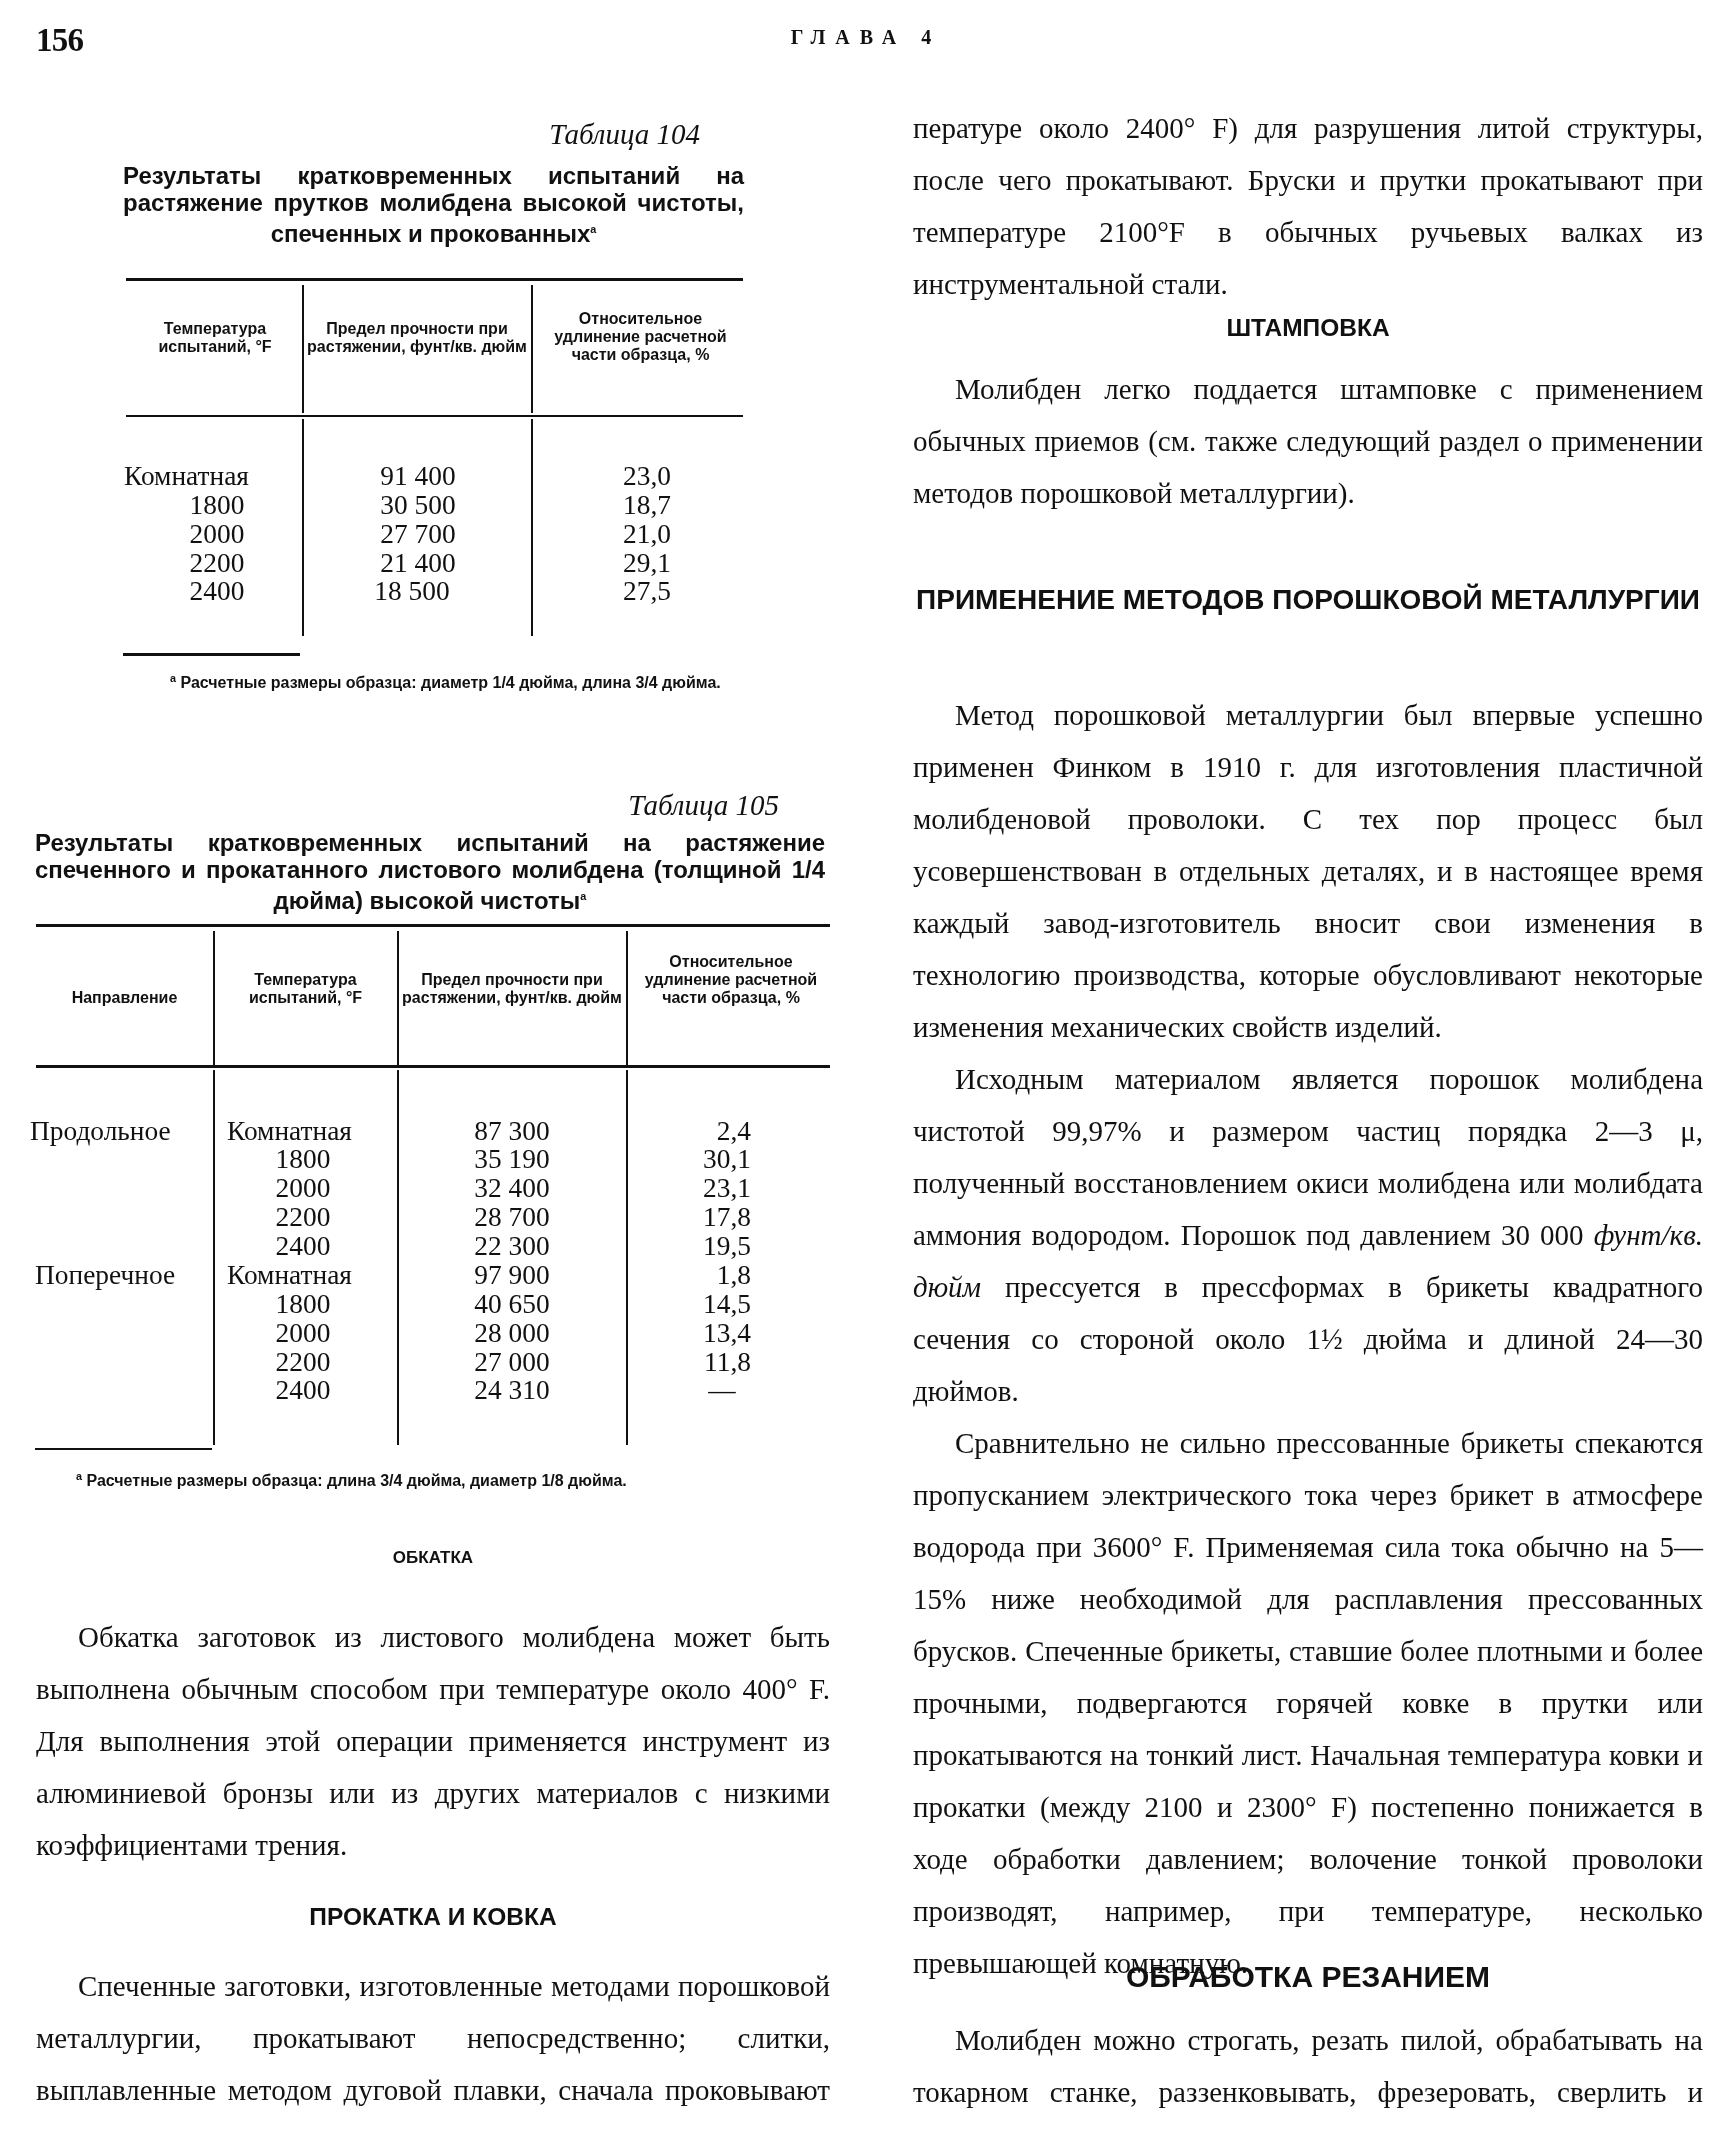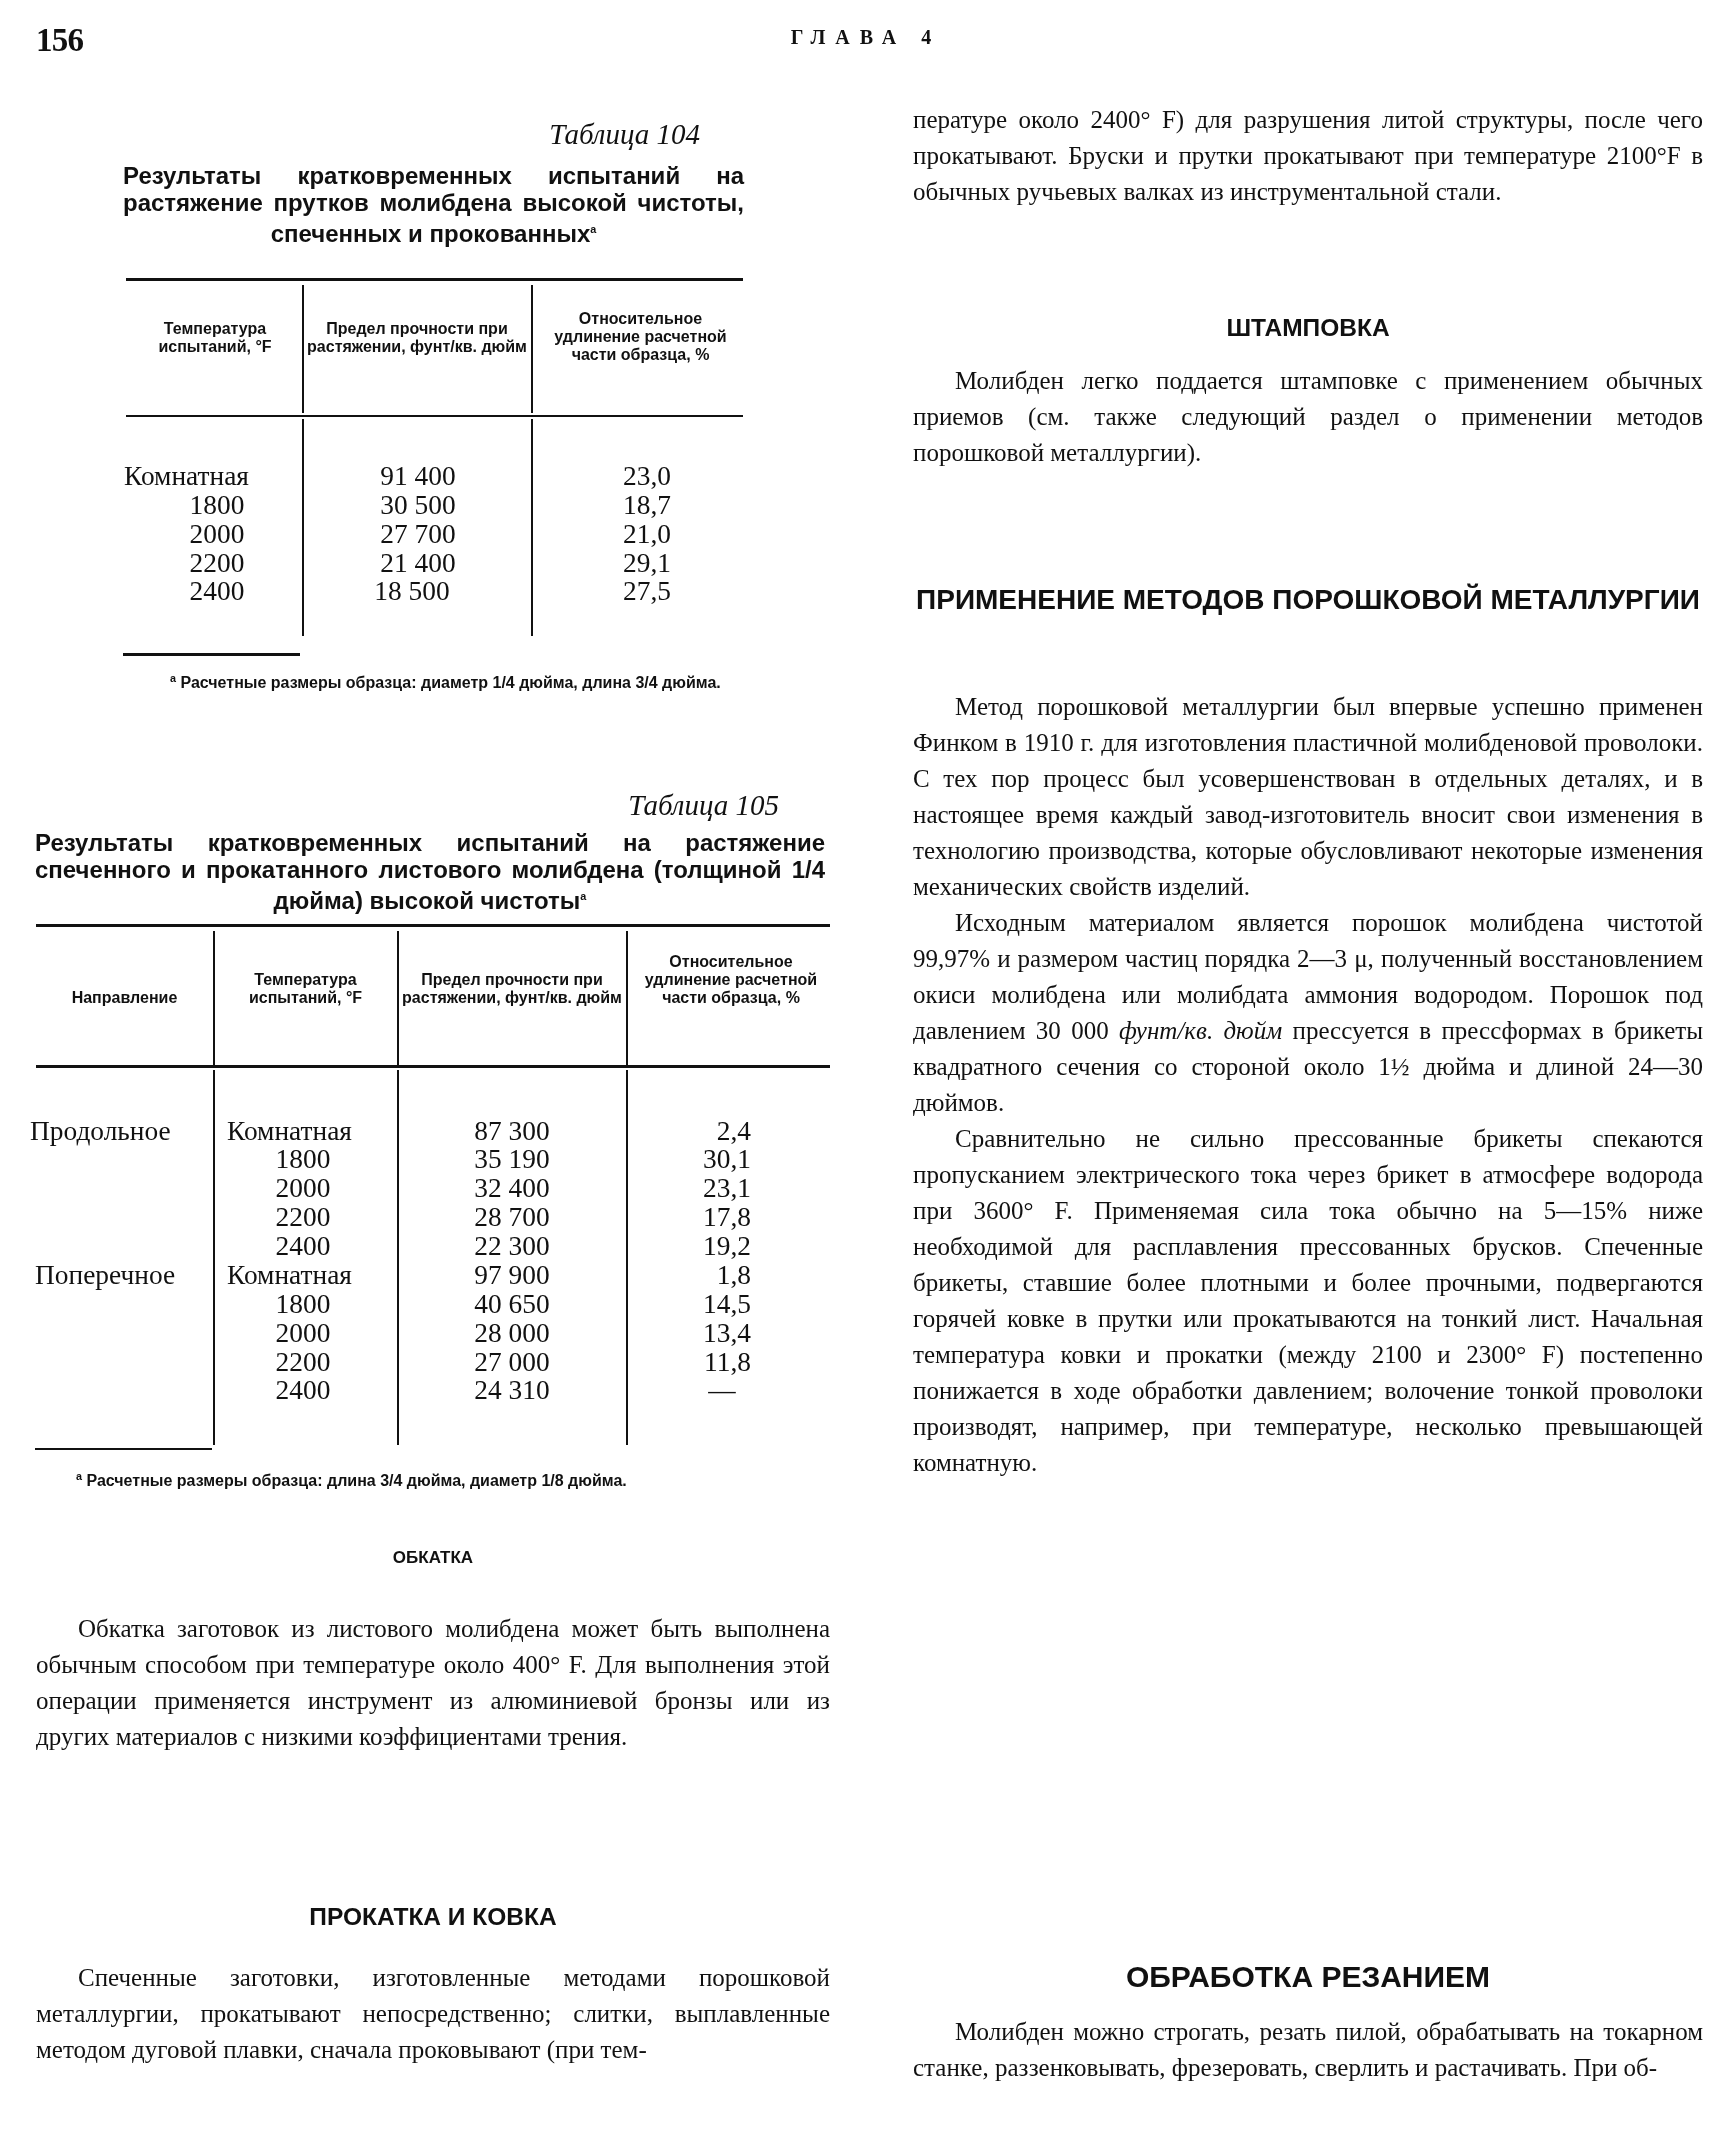--- a/index.html
+++ b/index.html
@@ -13,21 +13,21 @@
   .ttitle { font-family:"Liberation Sans","DejaVu Sans",sans-serif; font-weight:bold; font-size:24px; line-height:27px; text-align:justify; text-align-last:center; }
   .rule { position:absolute; height:2.9px; background:#111; }
   .vrule { position:absolute; width:2.2px; background:#111; }
   .th { position:absolute; font-family:"Liberation Sans","DejaVu Sans",sans-serif; font-weight:bold; font-size:16px; line-height:18px; text-align:center; }
   .cell { position:absolute; font-size:27.4px; line-height:29px; white-space:nowrap; }
   .c-center { text-align:center; }
   .c-right { text-align:right; }
   .foot { position:absolute; font-family:"Liberation Sans","DejaVu Sans",sans-serif; font-weight:bold; font-size:16px; line-height:19.5px; }
   .sup { font-size:10.8px; vertical-align:super; }
   .sec { position:absolute; font-family:"Liberation Sans","DejaVu Sans",sans-serif; font-weight:bold; text-align:center; }
-  .para { position:absolute; font-size:25px; line-height:36px; text-align:justify; }
+  .para { position:absolute; font-size:29px; line-height:52px; text-align:justify; }
   .para p { margin:0; text-indent:42px; }
   .para p.noindent { text-indent:0; }
   .para .it { font-style:italic; }
 </style>
 </head>
 <body>
 
 <div class="abs pagenum">156</div>
 <div class="abs runhead">ГЛАВА 4</div>
 
@@ -114,21 +114,21 @@
     <div class="cell c-center" style="left:440px; width:144px; top:1261px;">97 900</div>
     <div class="cell c-center" style="left:440px; width:144px; top:1290px;">40 650</div>
     <div class="cell c-center" style="left:440px; width:144px; top:1319px;">28 000</div>
     <div class="cell c-center" style="left:440px; width:144px; top:1348px;">27 000</div>
     <div class="cell c-center" style="left:440px; width:144px; top:1376px;">24 310</div>
 
     <div class="cell c-right" style="left:650px; width:101px; top:1117px;">2,4</div>
     <div class="cell c-right" style="left:650px; width:101px; top:1145px;">30,1</div>
     <div class="cell c-right" style="left:650px; width:101px; top:1174px;">23,1</div>
     <div class="cell c-right" style="left:650px; width:101px; top:1203px;">17,8</div>
-    <div class="cell c-right" style="left:650px; width:101px; top:1232px;">19,2</div>
+    <div class="cell c-right" style="left:650px; width:101px; top:1232px;">19,5</div>
     <div class="cell c-right" style="left:650px; width:101px; top:1261px;">1,8</div>
     <div class="cell c-right" style="left:650px; width:101px; top:1290px;">14,5</div>
     <div class="cell c-right" style="left:650px; width:101px; top:1319px;">13,4</div>
     <div class="cell c-right" style="left:650px; width:101px; top:1348px;">11,8</div>
     <div class="cell c-center" style="left:686px; width:72px; top:1376px;">—</div>
   </div>
 
   <div class="rule" style="left:35px; width:177px; top:1448px; height:2.2px;"></div>
   <div class="foot" style="left:36px; width:794px; top:1467px; text-indent:40px; white-space:nowrap;"><span class="sup">а</span> <span>Расчетные размеры образца: длина 3/4 дюйма, диаметр 1/8 дюйма.</span></div>
 </div>

